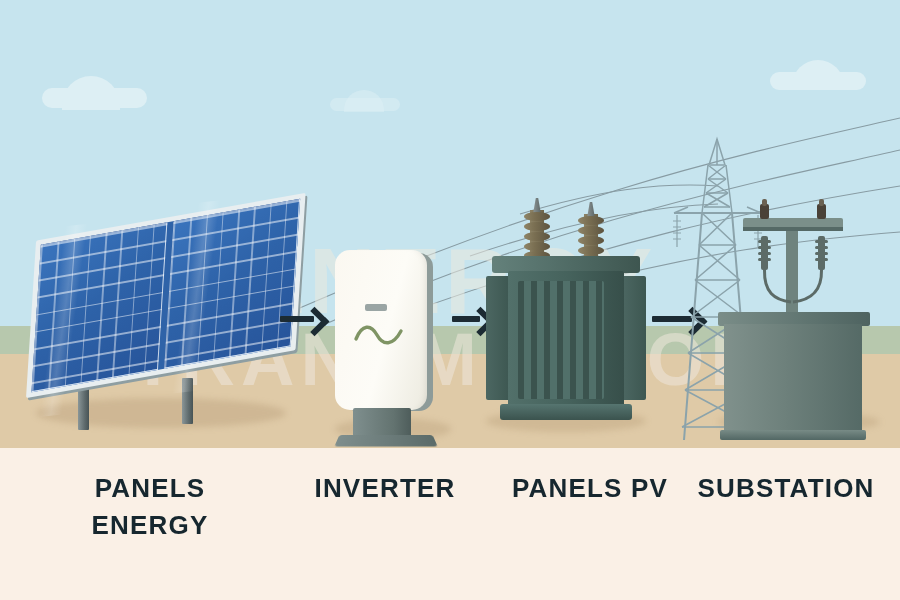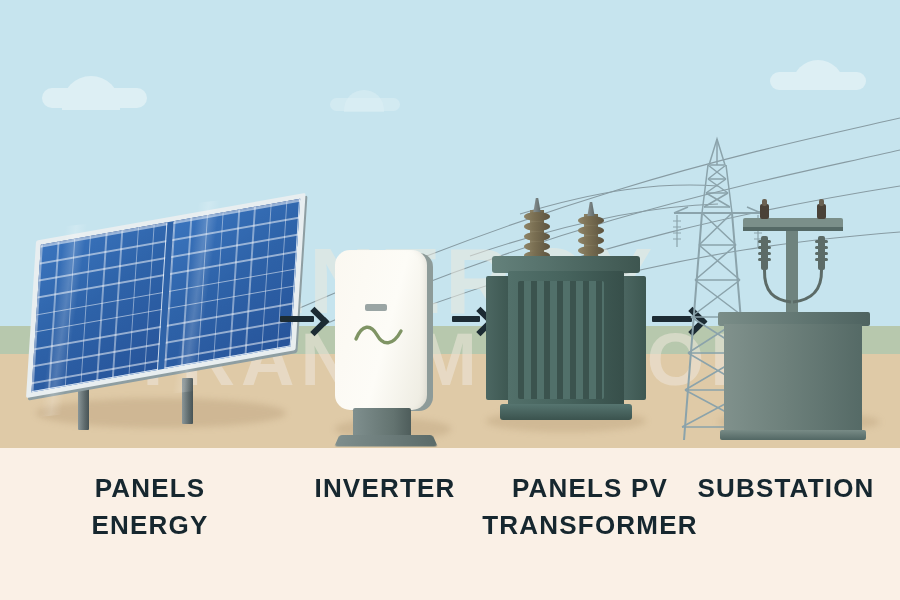--- a/index.html
+++ b/index.html
@@ -298,20 +298,19 @@
   <div id="captions">
     <div class="cap" id="cap-0">
       <div>PANELS</div>
       <div>ENERGY</div>
     </div>
     <div class="cap" id="cap-1">
       <div>INVERTER</div>
     </div>
     <div class="cap" id="cap-2">
       <div>PANELS PV</div>
-      <div>TRANSFORMER</div>
     </div>
     <div class="cap" id="cap-3">
       <div>SUBSTATION</div>
     </div>
   </div>
 
 </div>
 
 </body></html>

